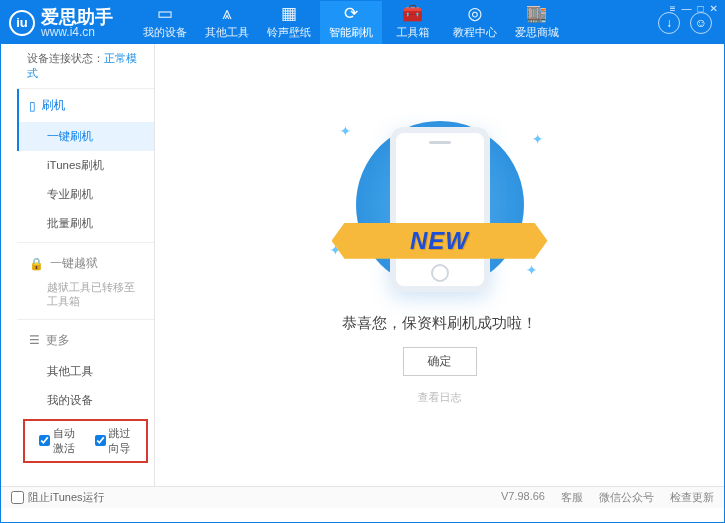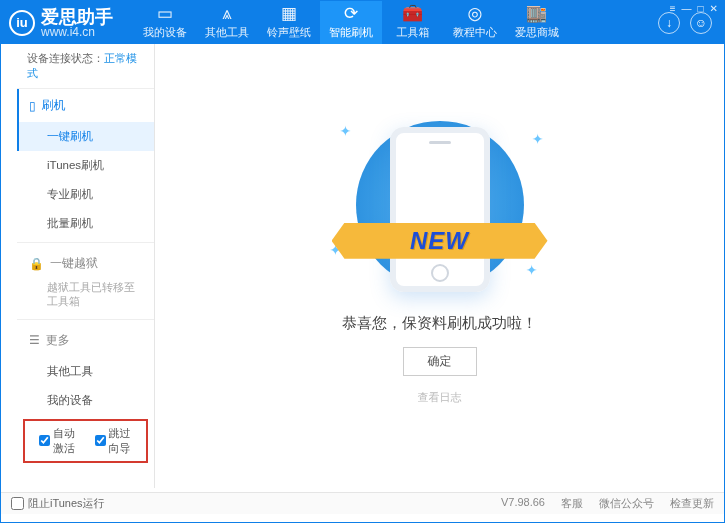--- a/index.html
+++ b/index.html
@@ -41,21 +41,21 @@
 .phone-illus::after { content: ""; position: absolute; bottom: 10px; left: 50%; transform: translateX(-50%); width: 14px; height: 14px; border: 2px solid #d0d6de; border-radius: 50%; }
 .ribbon { position: absolute; top: 58%; left: -18px; right: -18px; background: #f6b93b; color: #1d4ed8; font-weight: 700; font-style: italic; text-align: center; font-size: 24px; padding: 4px 0; letter-spacing: 1px; clip-path: polygon(6% 0, 94% 0, 100% 50%, 94% 100%, 6% 100%, 0 50%); text-shadow: 1px 1px 0 #d89a20; }
 .bg-circle { position: absolute; top: -6px; left: 50%; transform: translateX(-50%); width: 168px; height: 168px; background: radial-gradient(circle,#56b5f3 0%,#2f93e0 70%); border-radius: 50%; z-index: -1; }
 .spark { position: absolute; color: #6cc6ff; font-size: 14px; }
 .s1 { top: -4px; left: -10px; } .s2 { top: 4px; right: -14px; } .s3 { bottom: 34px; left: -20px; } .s4 { bottom: 14px; right: -8px; }
 
 .success-text { margin-top: 22px; font-size: 15px; color: #444; }
 .ok-btn { margin-top: 14px; border: 1px solid #ccc; background: #fff; padding: 5px 24px; font-size: 12px; color: #555; cursor: pointer; }
 .log-link { margin-top: 14px; font-size: 11px; color: #bbb; cursor: pointer; }
 
-.footer { position: absolute; bottom: 8px; left: 0; right: 0; height: 22px; border-top: 1px solid #e5e5e5; background: #fafafa; display: flex; align-items: center; padding: 0 10px; font-size: 11px; color: #666; }
+.footer { position: absolute; bottom: 14px; left: 0; right: 0; height: 22px; border-top: 1px solid #e5e5e5; background: #fafafa; display: flex; align-items: center; padding: 0 10px; font-size: 11px; color: #666; }
 .footer-left { display: flex; align-items: center; gap: 4px; cursor: pointer; }
 .footer-right { margin-left: auto; display: flex; gap: 16px; color: #888; justify-content: center; }
 .footer-right span { cursor: pointer; }
 </style>
 </head>
 <body>
 
 <div class="window-controls">
   <span>≡</span>
   <span>—</span>

